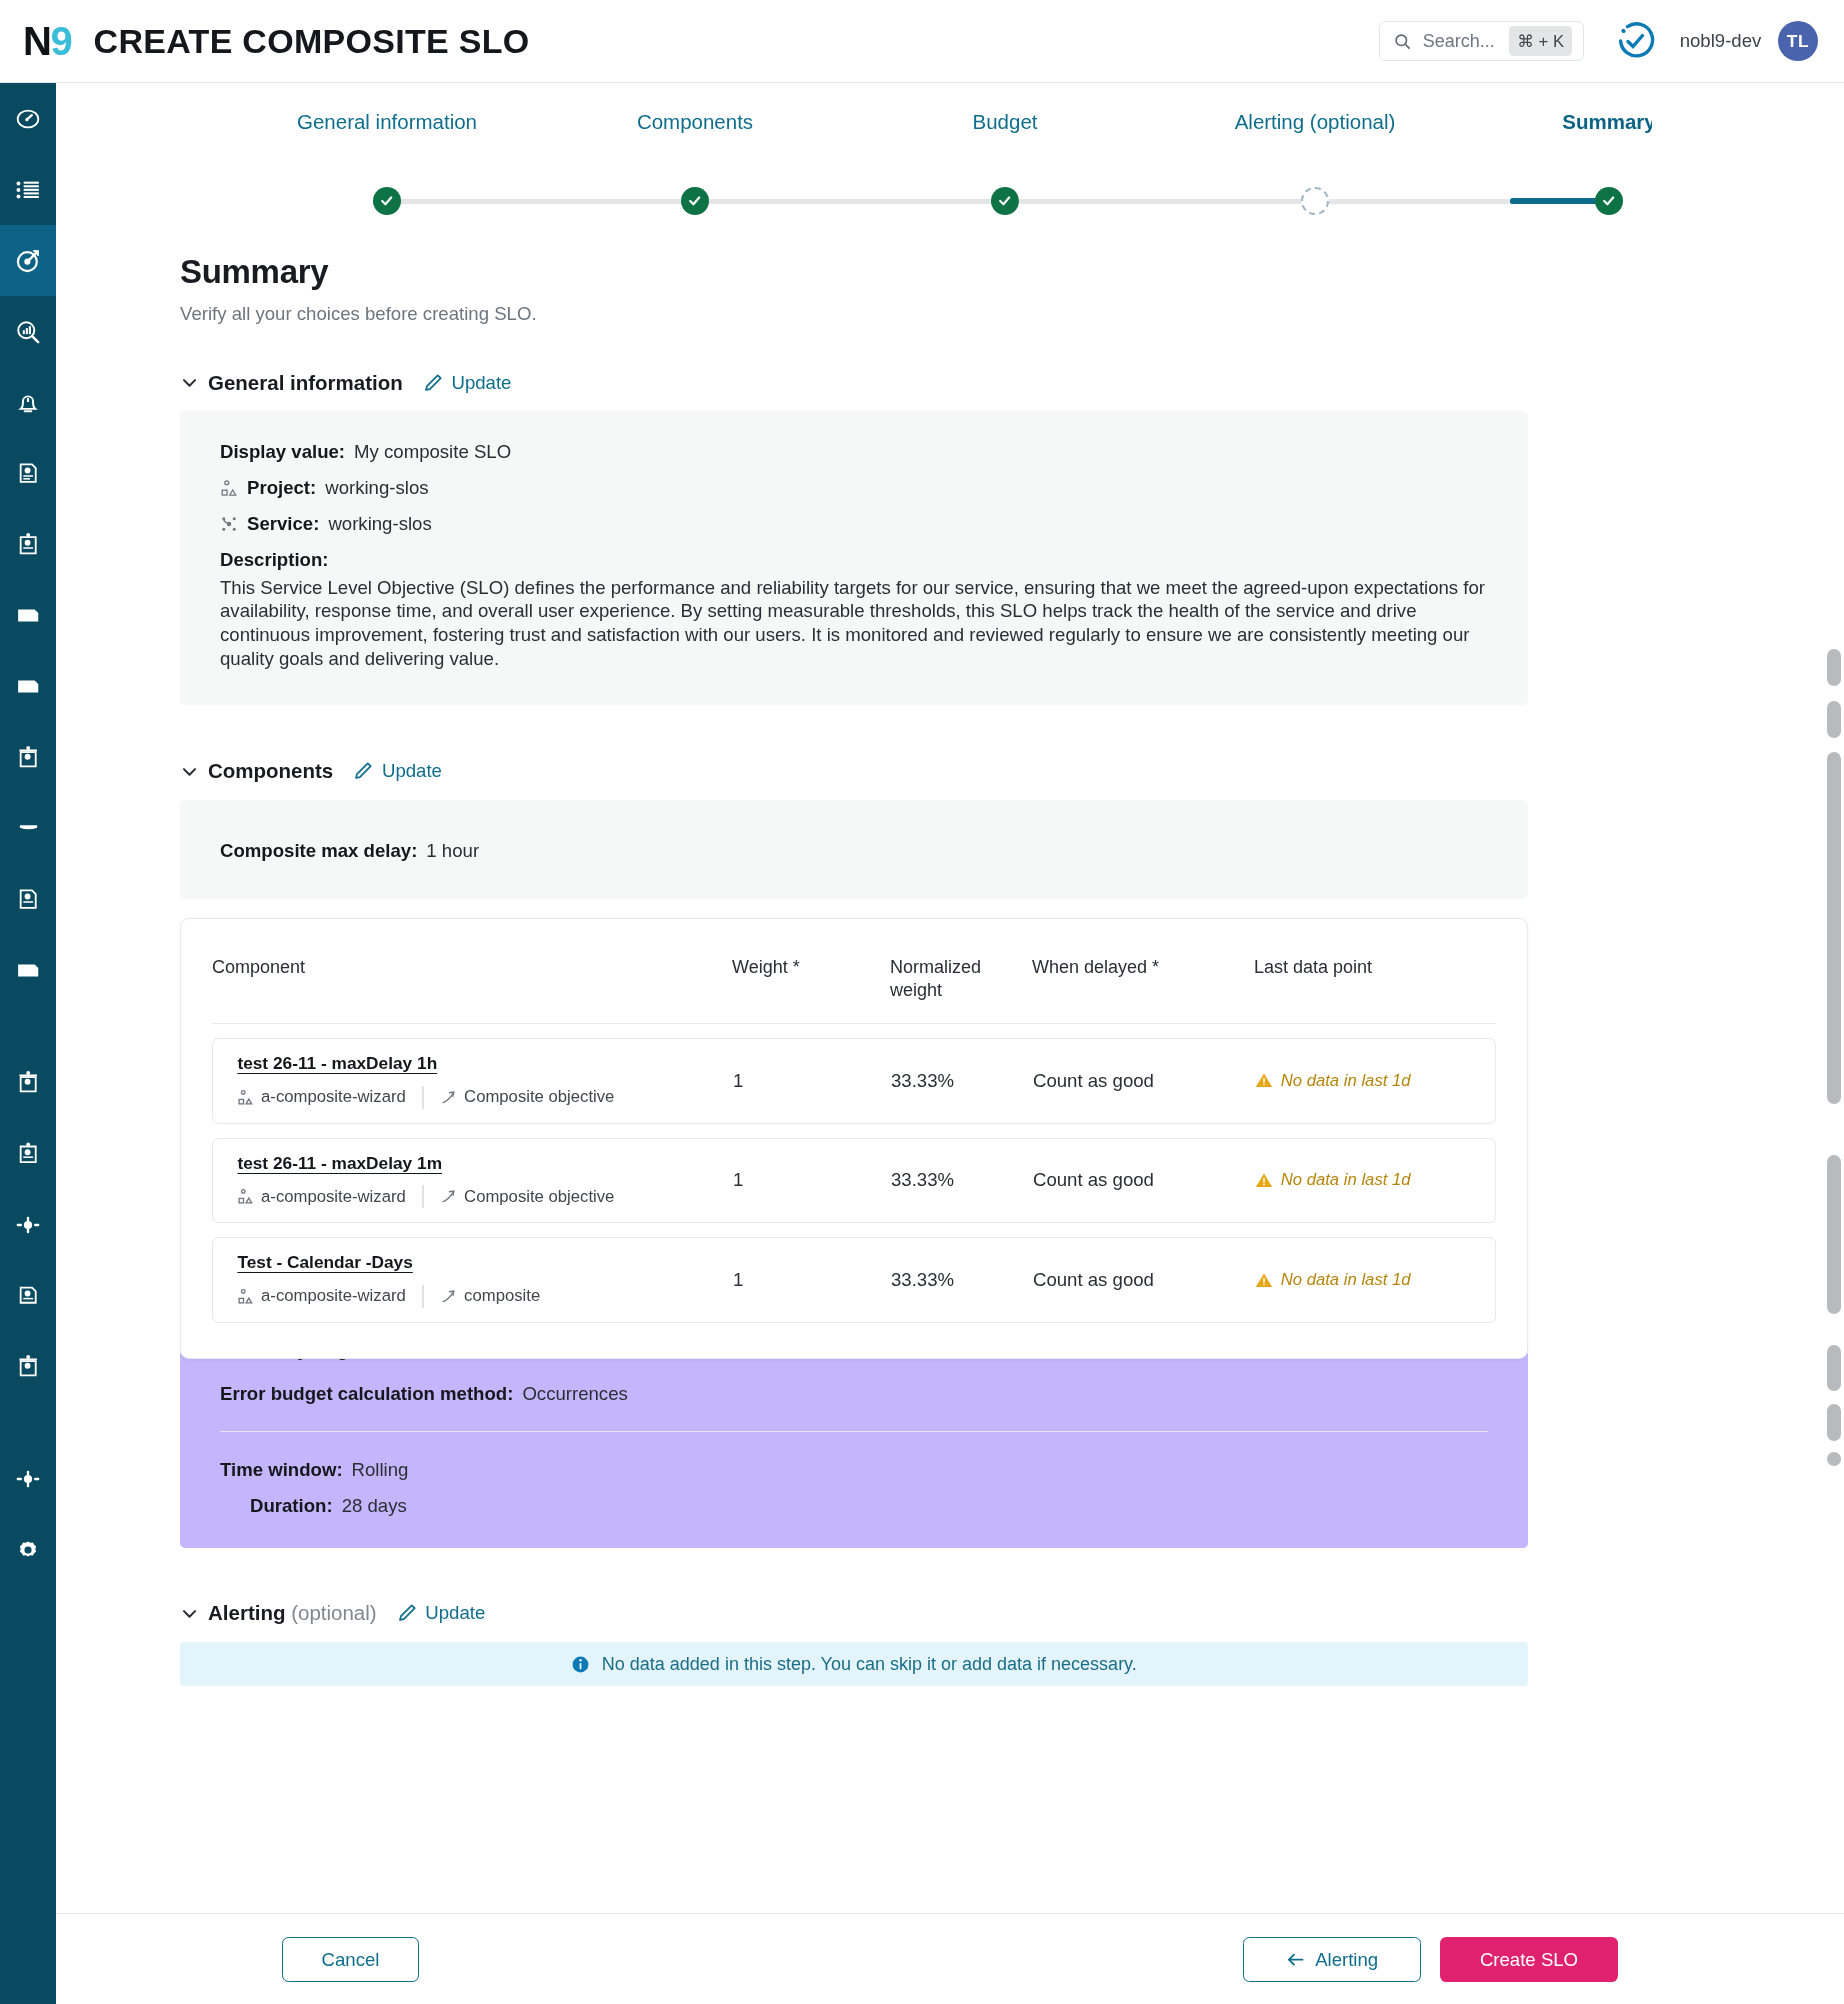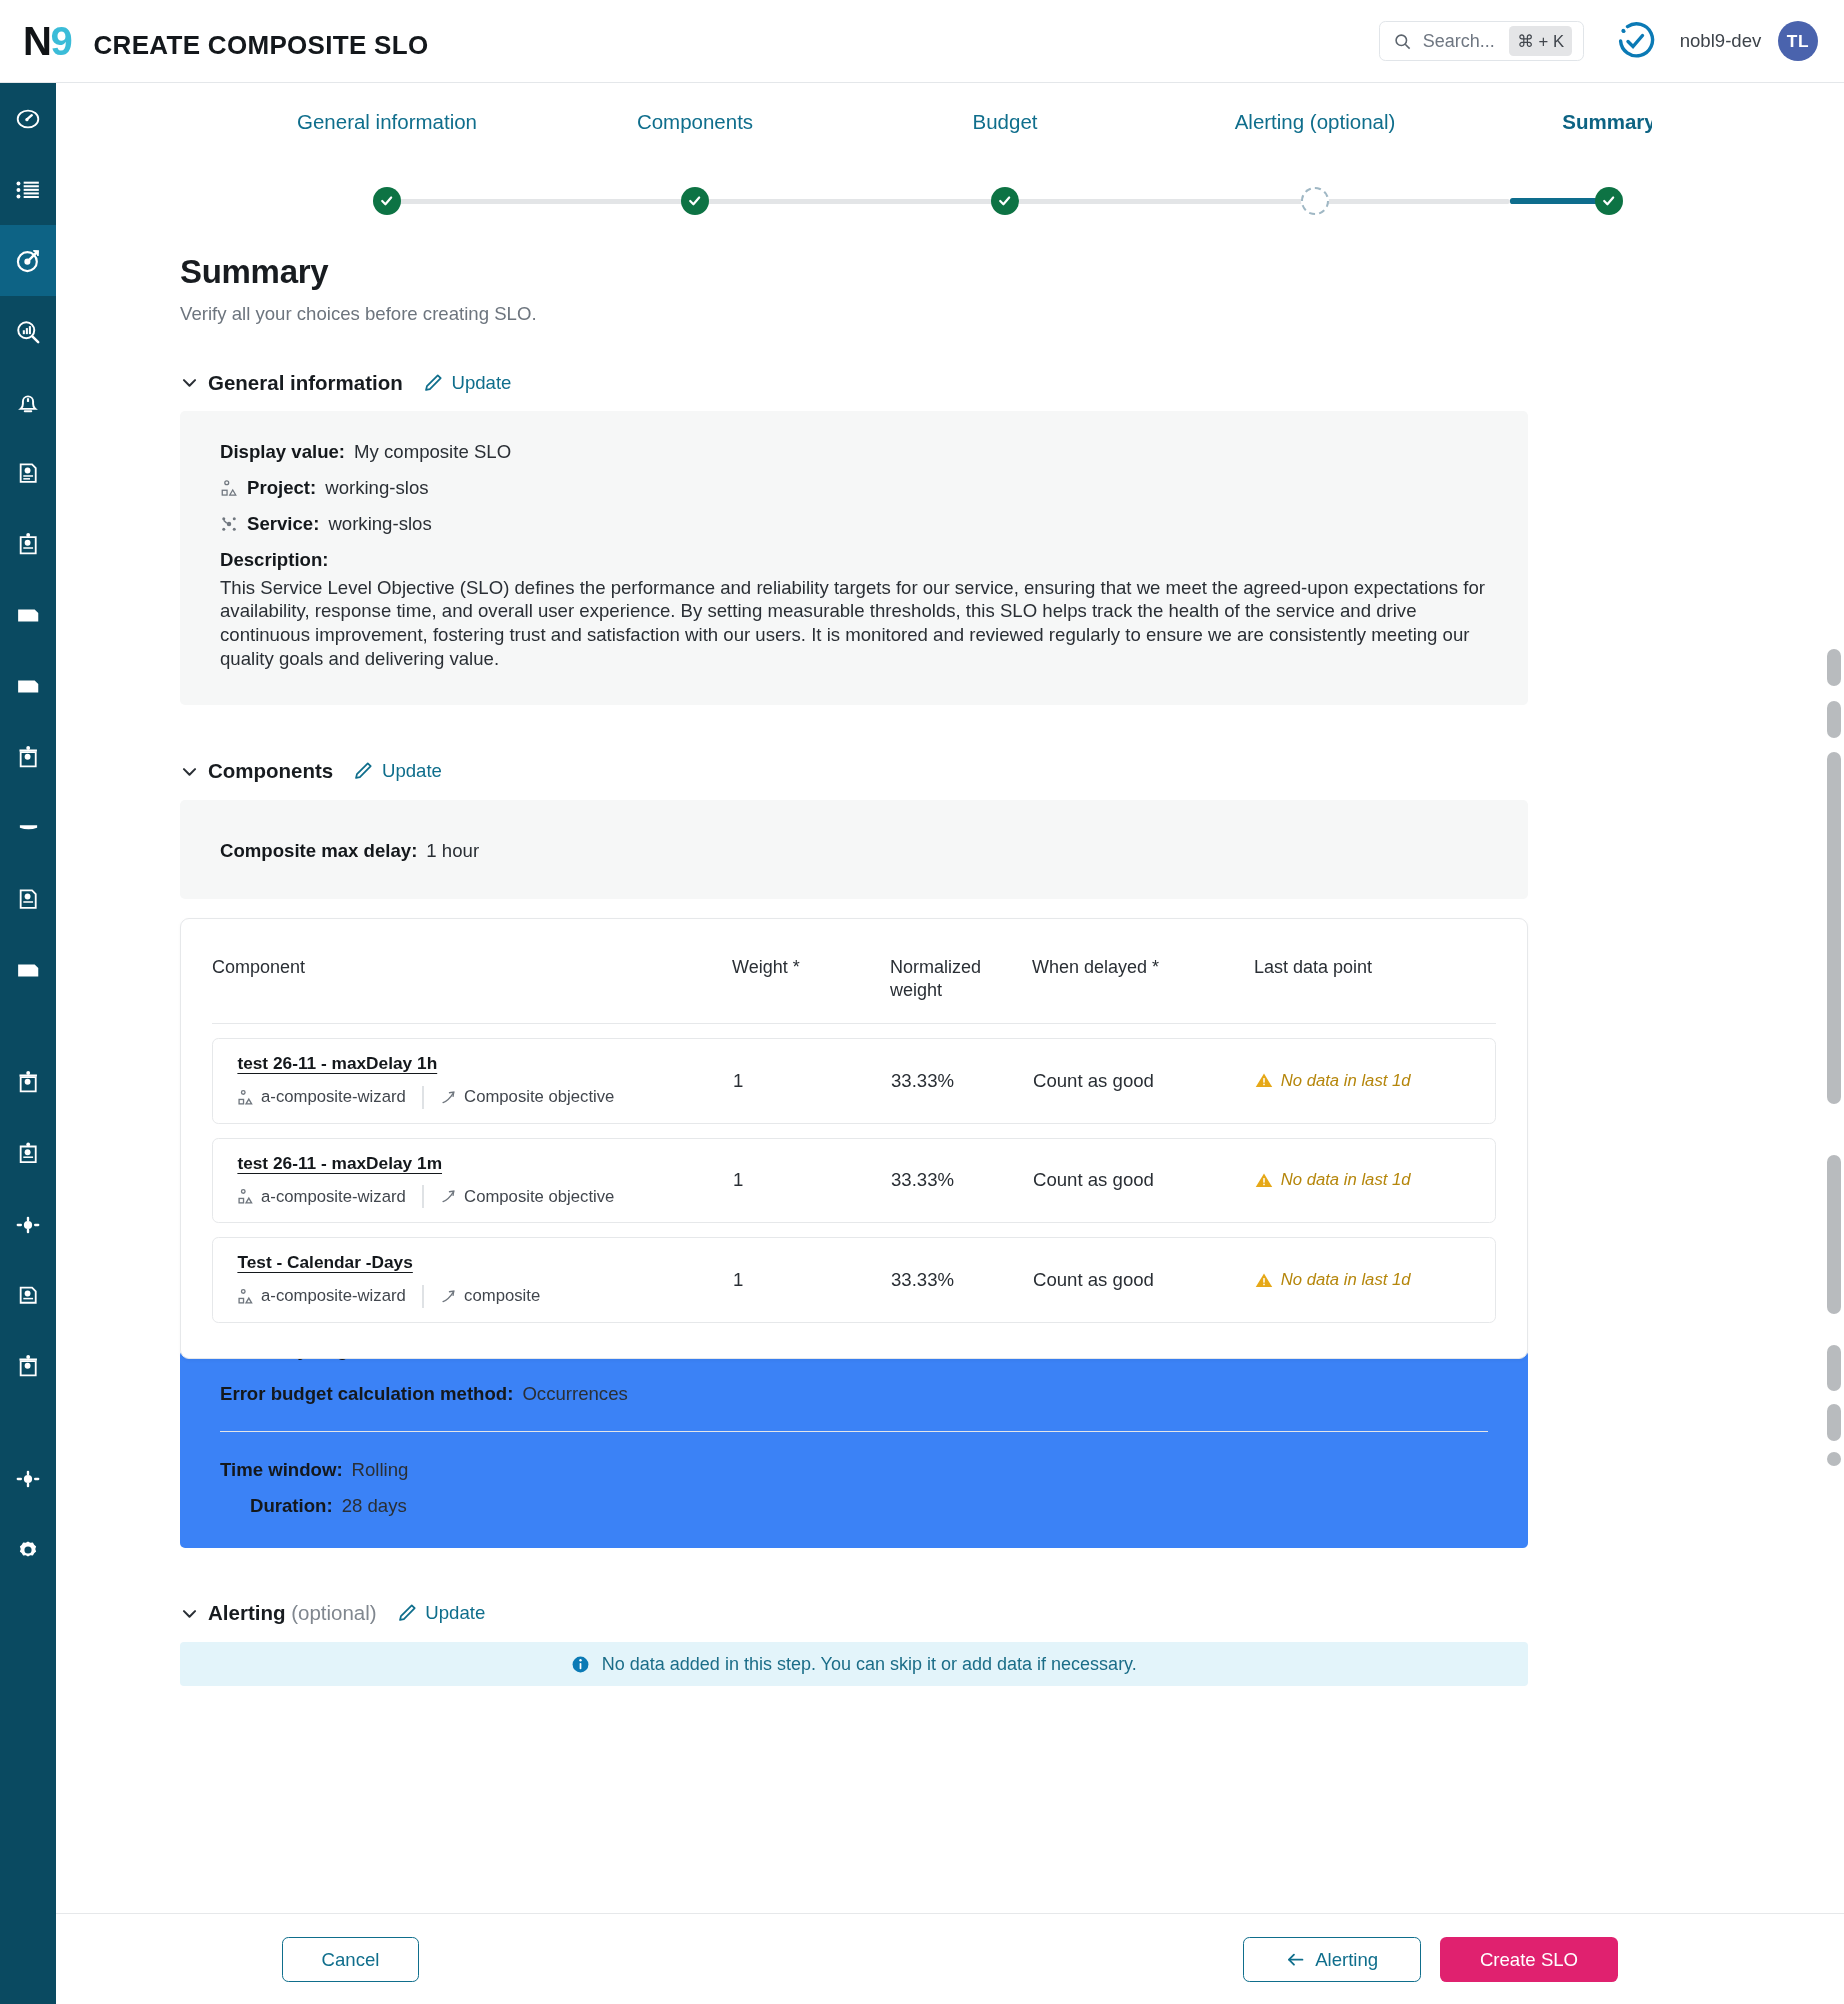--- a/index.html
+++ b/index.html
@@ -15,21 +15,21 @@
   .topbar {
     position: absolute; left: 0; top: 0; width: 1844px; height: 83px;
     background: #ffffff; border-bottom: 1.3px solid #e4e7ea;
     display: flex; align-items: center; z-index: 40;
   }
   .logo-wrap { display: flex; align-items: flex-end; margin-left: 23px; }
   .logo-n9 { font-size: 40px; font-weight: 700; letter-spacing: -1.3px; line-height: 1; font-family:"Liberation Sans",sans-serif; }
   .logo-n9 .n { color: #111417; }
   .logo-n9 .nine { color: #3bbcd8; }
   .app-title {
-    margin-left: 22px; font-size: 26px; font-weight: 700;
+    margin-left: 22px; font-size: 34px; font-weight: 700;
     letter-spacing: 0.3px; color: #14181c;
   }
   .topbar-right { margin-left: auto; display: flex; align-items: center; margin-right: 26px; gap: 0; }
   .searchbox {
     display: flex; align-items: center; gap: 10.3px;
     border: 1.3px solid #e1e5e9; border-radius: 6.4px;
     height: 40px; padding: 0 10.3px 0 13px; background: #fff;
   }
   .searchbox .sicon { width: 19px; height: 19px; display:block; }
   .searchbox .sph { font-size: 18px; color: #6f7782; }
@@ -139,21 +139,21 @@
   .rc-div { width: 1.3px; height: 23px; background: #dfe2e5; margin: 0 16.7px; }
   .rc-col { font-size: 18.6px; color: #2a2f35; }
   .rc-w  { width: 158px; }
   .rc-nw { width: 142px; }
   .rc-wd { width: 222px; }
   .rc-ld { font-size: 16.7px; color: #b5860b; font-style: italic; display:flex; align-items:center; }
   .rc-ld svg { width: 18px; height: 16.7px; margin-right: 7.7px; display:block; }
 
   
   .budget-card {
-    background: #3b82f6; border-radius: 5.1px; padding: 0 40px 31px 40px;
+    background: #c4b5fd; border-radius: 5.1px; padding: 0 40px 31px 40px;
     position: relative; overflow: hidden;
   }
   .hr-line { height: 1.3px; background: #e4e6e8; margin: 26px 0 27px 0; }
 
   
   .info-strip {
     background: #e3f4fa; border-radius: 3.9px; margin-top: 16.7px;
     height: 44px; display: flex; align-items: center; justify-content: center;
   }
   .info-strip .txt { font-size: 18px; color: #1b6d88; }

